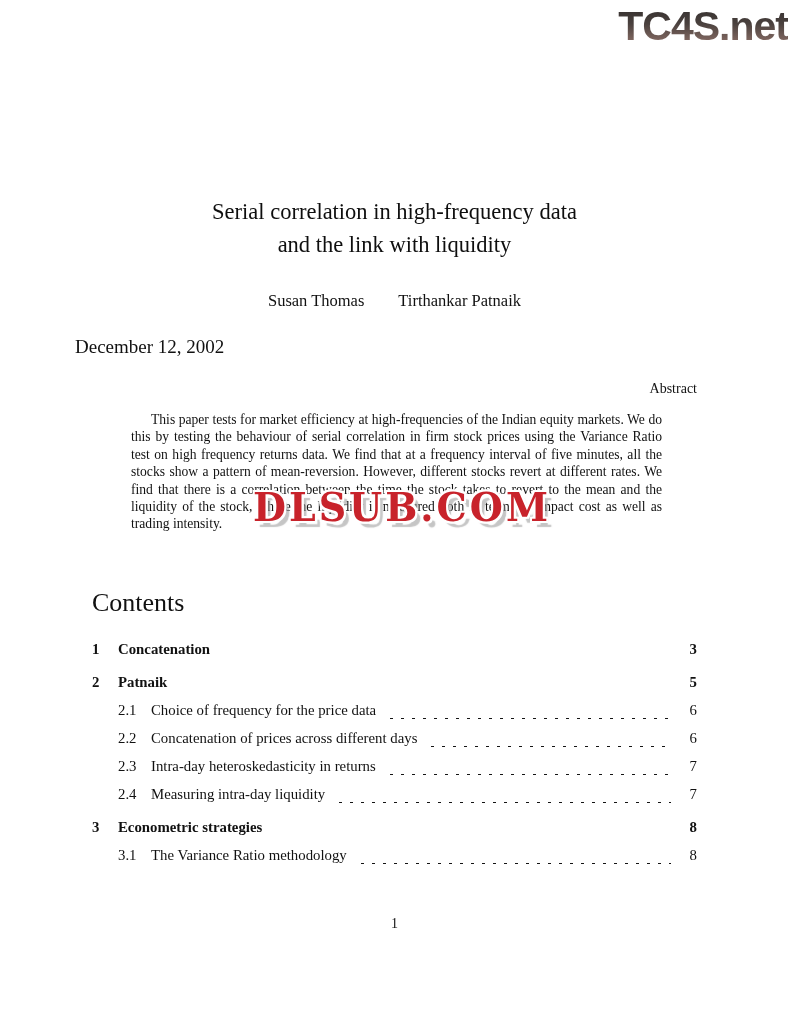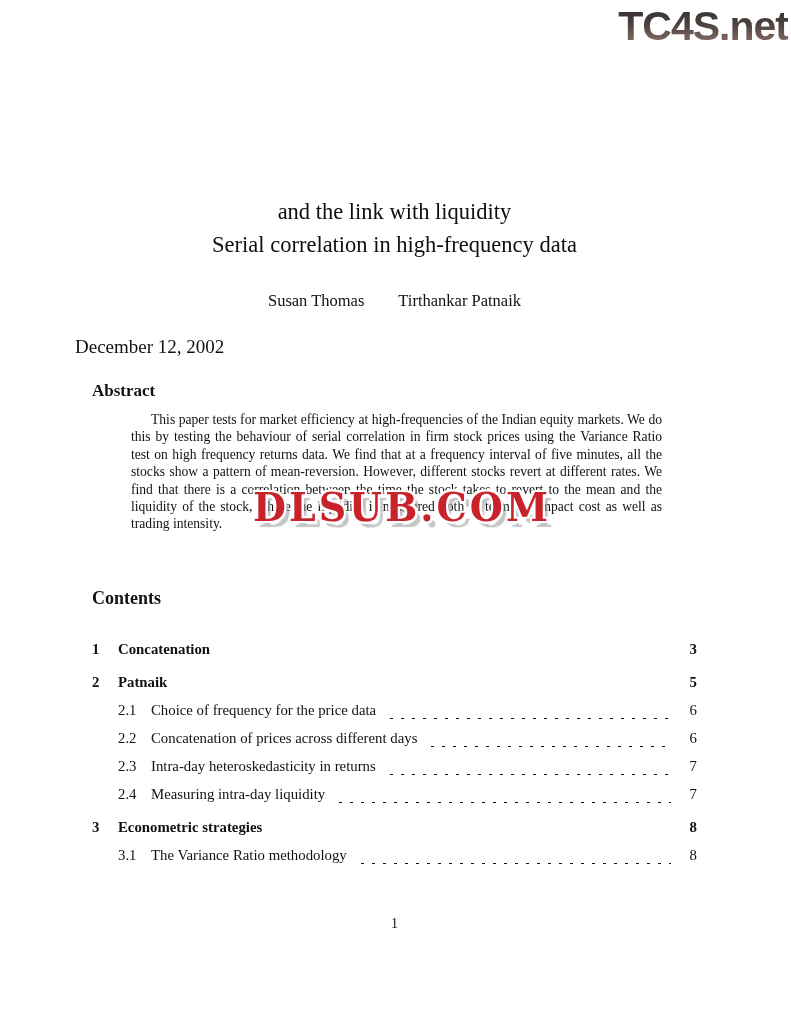--- a/index.html
+++ b/index.html
@@ -27,21 +27,21 @@
     display:flex; justify-content:center; gap:34px; font-size:16.5px;
   }
   .date {
     position:absolute; top:336px; left:75px; width:605px;
     text-align:left; font-size:19px;
   }
 
   
   .abstract-head {
     position:absolute; top:381px; left:92px; width:605px;
-    text-align:left; font-weight:bold; font-size:17px;
+    text-align:right; font-weight:normal; font-size:14px;
   }
   .abstract {
     position:absolute; top:411px; left:131px; width:531px;
     font-size:13.6px; line-height:17.4px; text-align:justify; text-indent:20px;
   }
   .keywords {
     position:absolute; top:535px; left:151px; width:511px;
     font-style:italic; font-size:13.6px;
   }
 
@@ -53,21 +53,21 @@
     color:var(--wm-red); transform:scaleY(1.05);
     text-shadow:
       -2px -2px 0 #fff, 2px -2px 0 #fff, -2px 2px 0 #fff, 2px 2px 0 #fff,
       -2px 0 0 #fff, 2px 0 0 #fff, 0 -2px 0 #fff, 0 2px 0 #fff,
       5px 6px 1px rgba(150,150,150,0.55);
   }
 
   
   .contents-head {
     position:absolute; top:588px; left:92px;
-    font-weight:bold; font-size:18px;
+    font-weight:normal; font-size:26px;
   }
   .toc {
     position:absolute; top:640px; left:92px; width:605px;
     font-size:14.8px;
   }
   .toc-row { display:flex; align-items:baseline; line-height:18px; margin-bottom:10px; }
   .toc-row.l1 { font-weight:bold; }
   .toc-row.l1:not(:first-child) { margin-top:15px; }
   .toc-num  { flex:none; }
   .l1 .toc-num { width:26px; }
@@ -97,22 +97,22 @@
   }
 </style>
 </head>
 <body>
 
 <div class="page">
 
   <div class="logo-top">TC4S.net</div>
 
   <div class="title">
+    <div>Serial correlation in high-frequency data</div>
     <div>and the link with liquidity</div>
-    <div>Serial correlation in high-frequency data</div>
   </div>
 
   <div class="authors">
     <span>Susan Thomas</span>
     <span>Tirthankar Patnaik</span>
   </div>
 
   <div class="date">December 12, 2002</div>
 
   <div class="abstract-head">Abstract</div>

